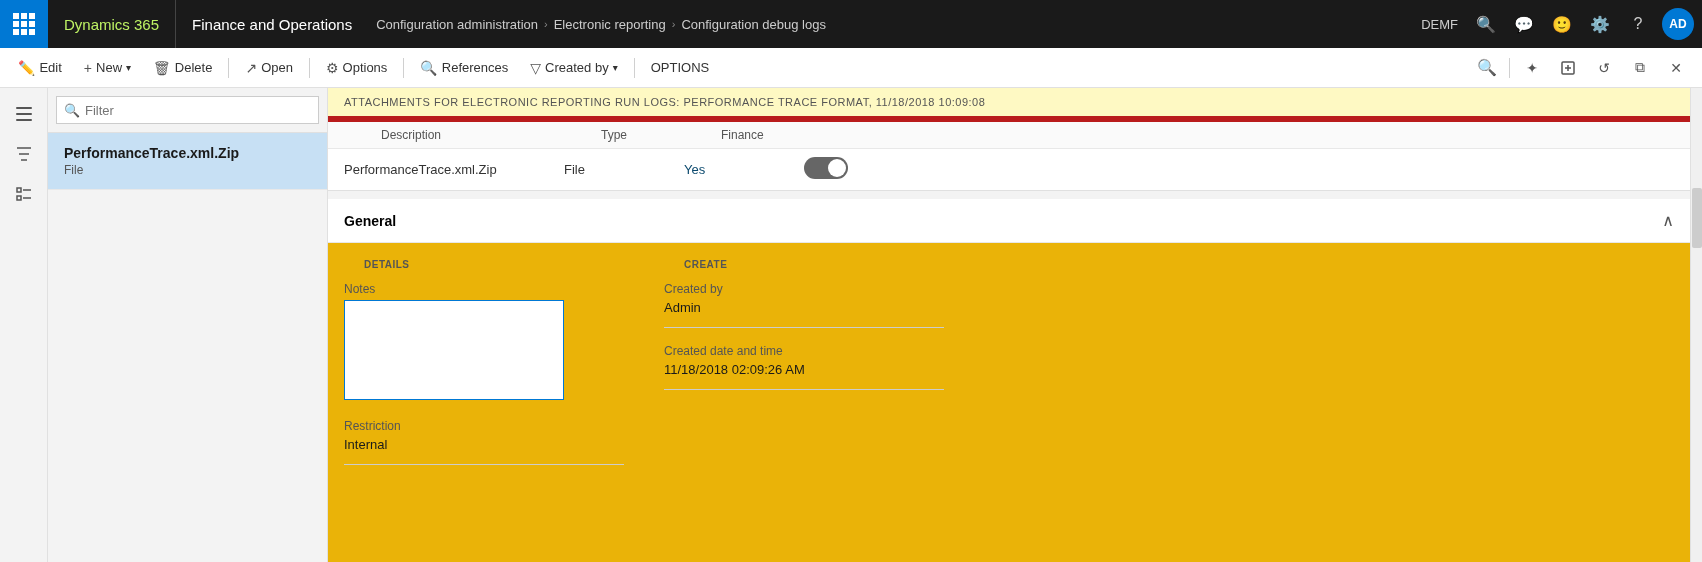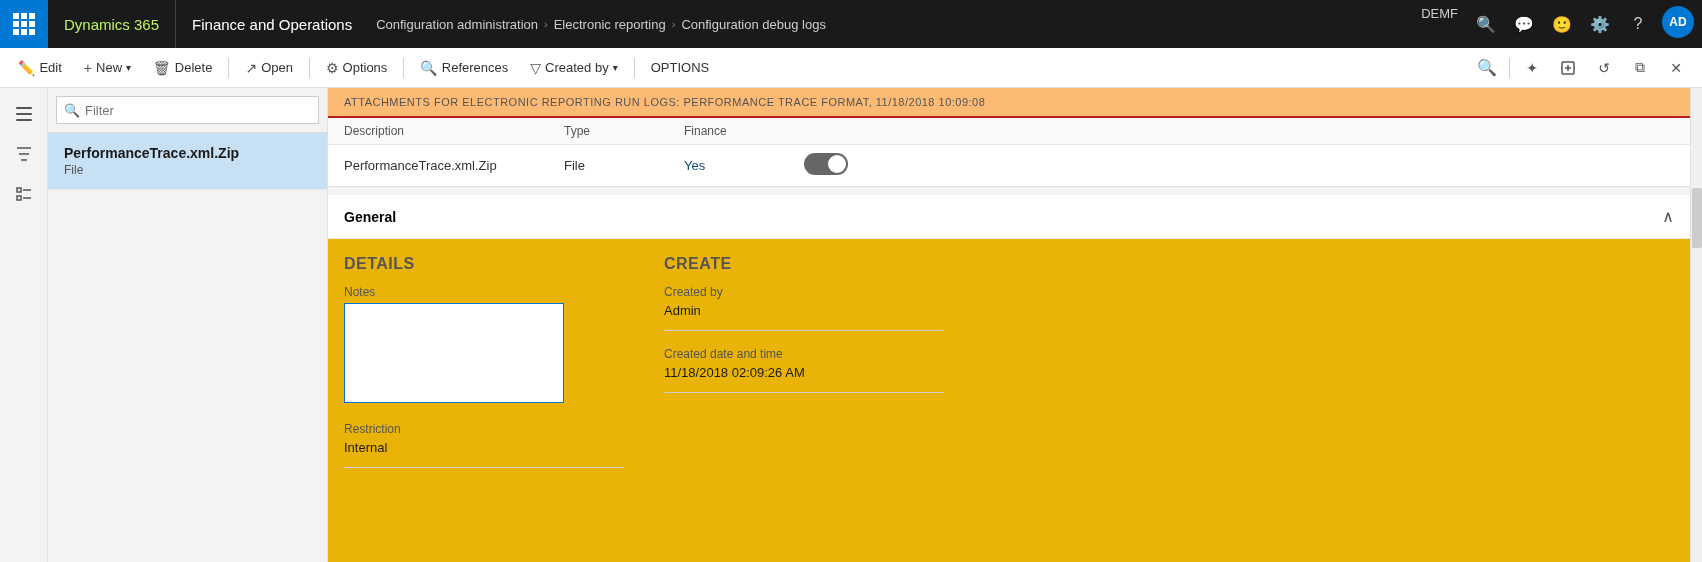--- a/index.html
+++ b/index.html
@@ -53,21 +53,21 @@
       align-items: center;
       flex: 1;
       padding: 0 8px;
       font-size: 13px;
       color: #ccc;
       gap: 6px;
     }
     .breadcrumb-sep { color: #888; font-size: 11px; }
     .top-nav-right {
       display: flex;
-      align-items: flex-start;
+      align-items: center;
       gap: 2px;
       padding: 0 8px;
     }
     .top-nav-icon {
       width: 36px; height: 36px;
       display: flex; align-items: center; justify-content: center;
       color: #ccc;
       font-size: 16px;
       cursor: pointer;
       border-radius: 2px;
@@ -206,42 +206,42 @@
     
     .content-panel {
       flex: 1;
       display: flex;
       flex-direction: column;
       background: #f3f3f3;
       overflow: hidden;
     }
 
     .attachments-header {
-      background: #fdba74;
+      background: #fef9c3;
       padding: 8px 16px;
       font-size: 11px;
       color: #555;
       text-transform: uppercase;
       letter-spacing: 0.5px;
-      border-bottom: 2px solid #b91c1c;
+      border-bottom: 6px solid #b91c1c;
     }
 
     .attachments-table {
       background: white;
       border-bottom: 1px solid #e0e0e0;
     }
     .attachments-table-header {
       display: flex;
       padding: 6px 16px;
       font-size: 12px;
       color: #555;
       border-bottom: 1px solid #e8e8e8;
       background: #fafafa;
     }
-    .att-col-desc { width: 220px; }
+    .att-col-desc { width: 220px; margin-left: 37px; }
     .att-col-type { width: 120px; }
     .att-col-attached { width: 120px; }
     .att-col-toggle { width: 80px; }
 
     .attachments-table-row {
       display: flex;
       align-items: center;
       padding: 8px 16px;
       font-size: 13px;
     }
@@ -324,26 +324,27 @@
       outline: none;
       resize: none;
       font-size: 13px;
       padding: 4px;
     }
 
     .col-details { flex: 0 0 280px; }
     .col-create { flex: 0 0 280px; }
 
     .section-title {
-      font-size: 16px;
+      font-size: 10px;
       font-weight: 600;
       color: #555;
       text-transform: uppercase;
       letter-spacing: 0.5px;
       margin-bottom: 12px;
+      margin-left: 20px;
     }
 
     
     .right-scroll {
       width: 12px;
       background: #f0f0f0;
       border-left: 1px solid #e0e0e0;
       flex-shrink: 0;
       position: relative;
     }

